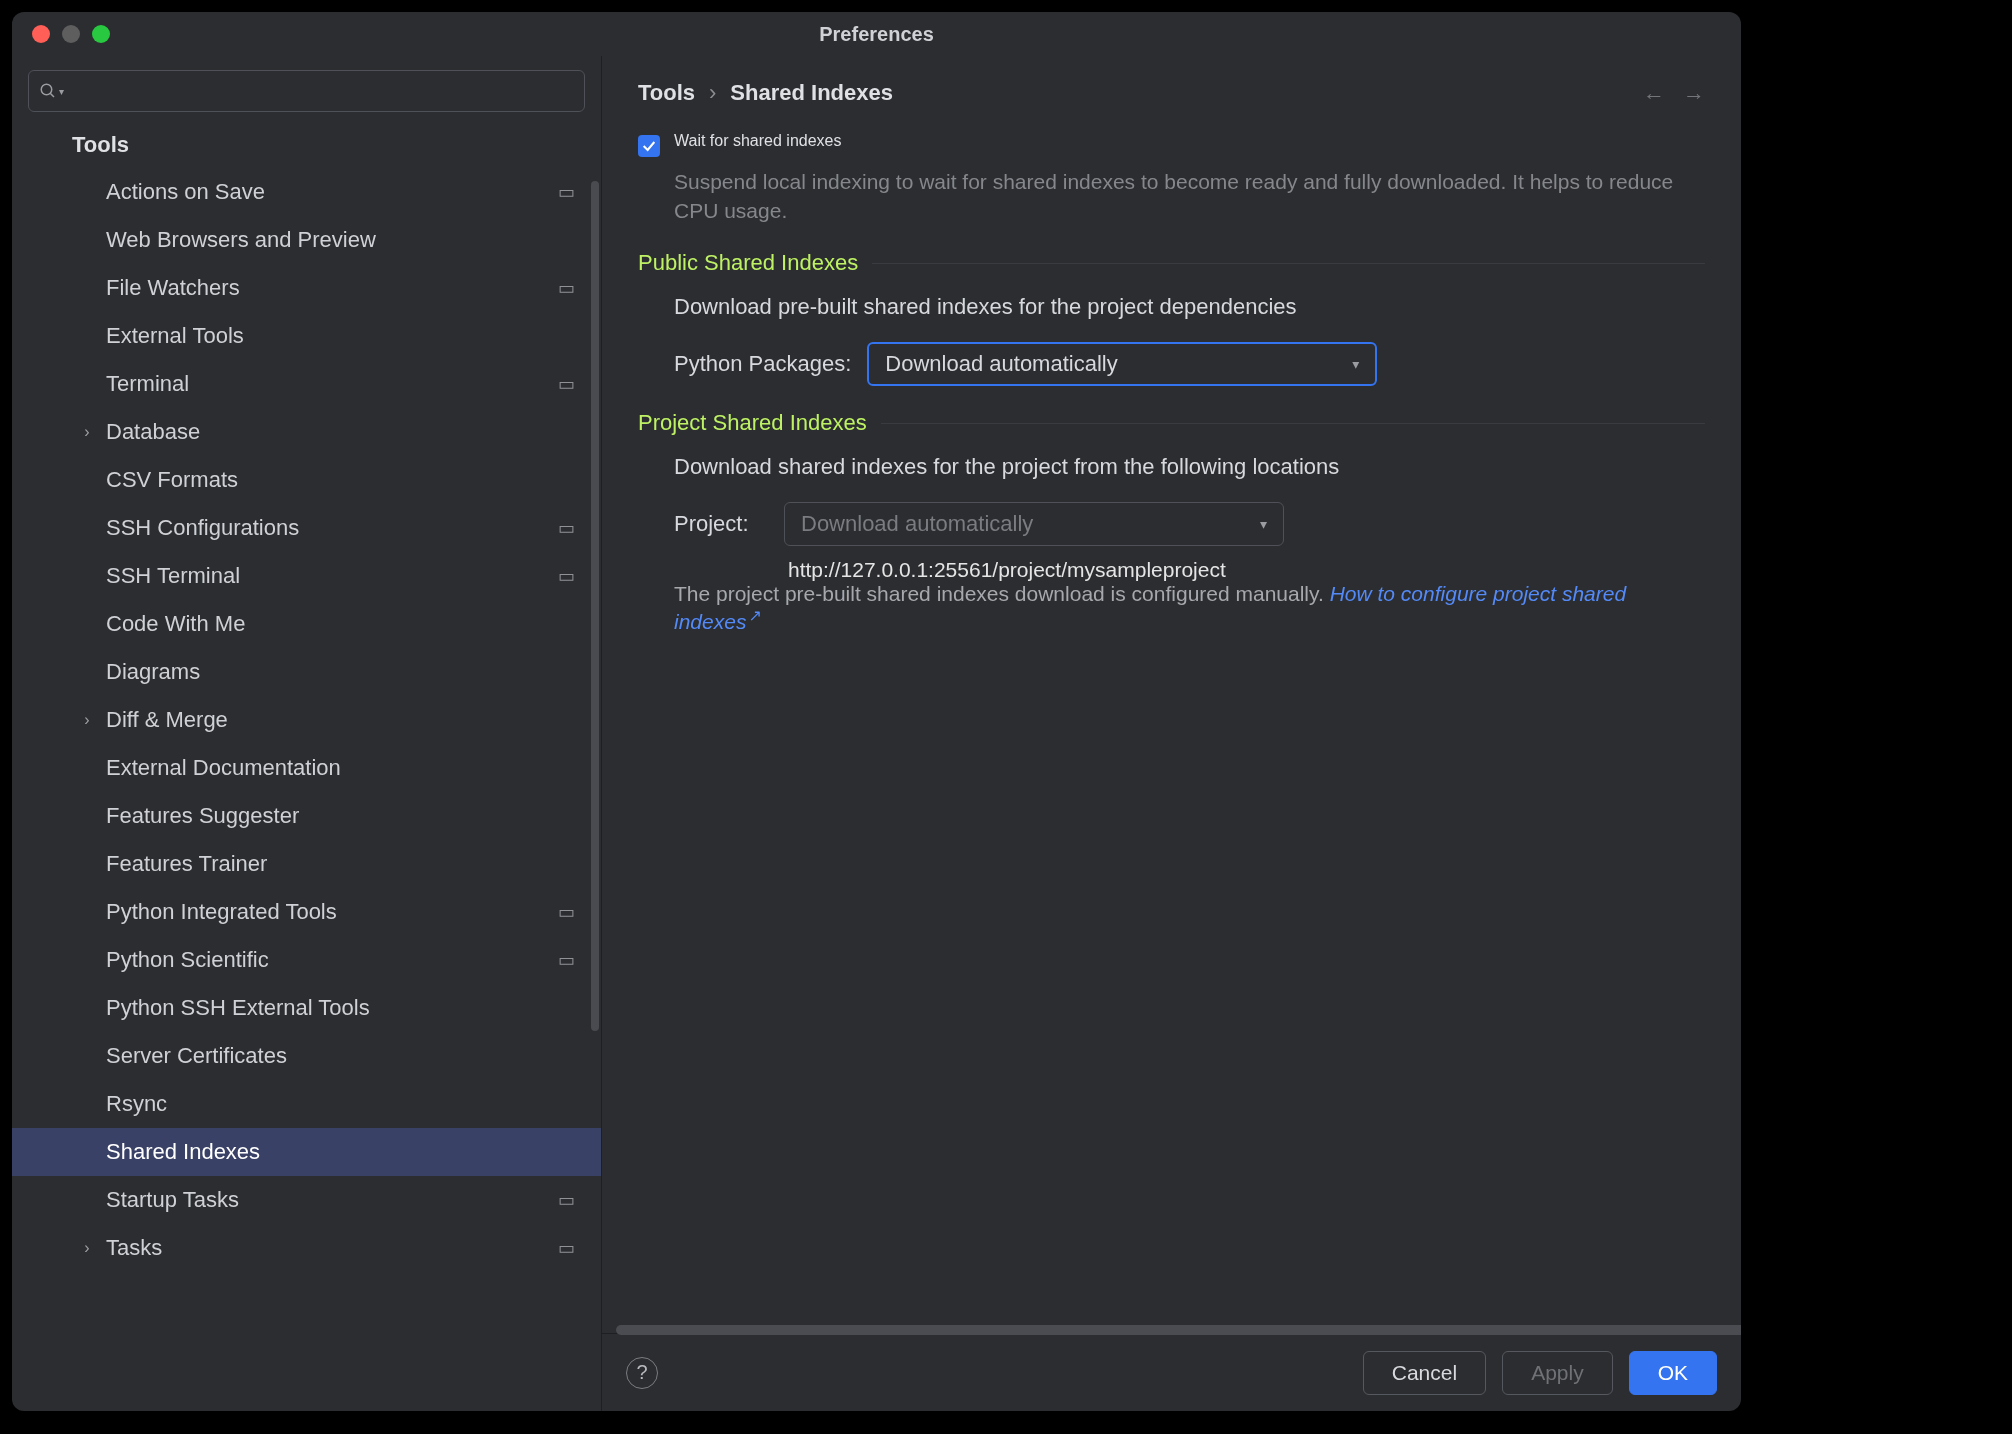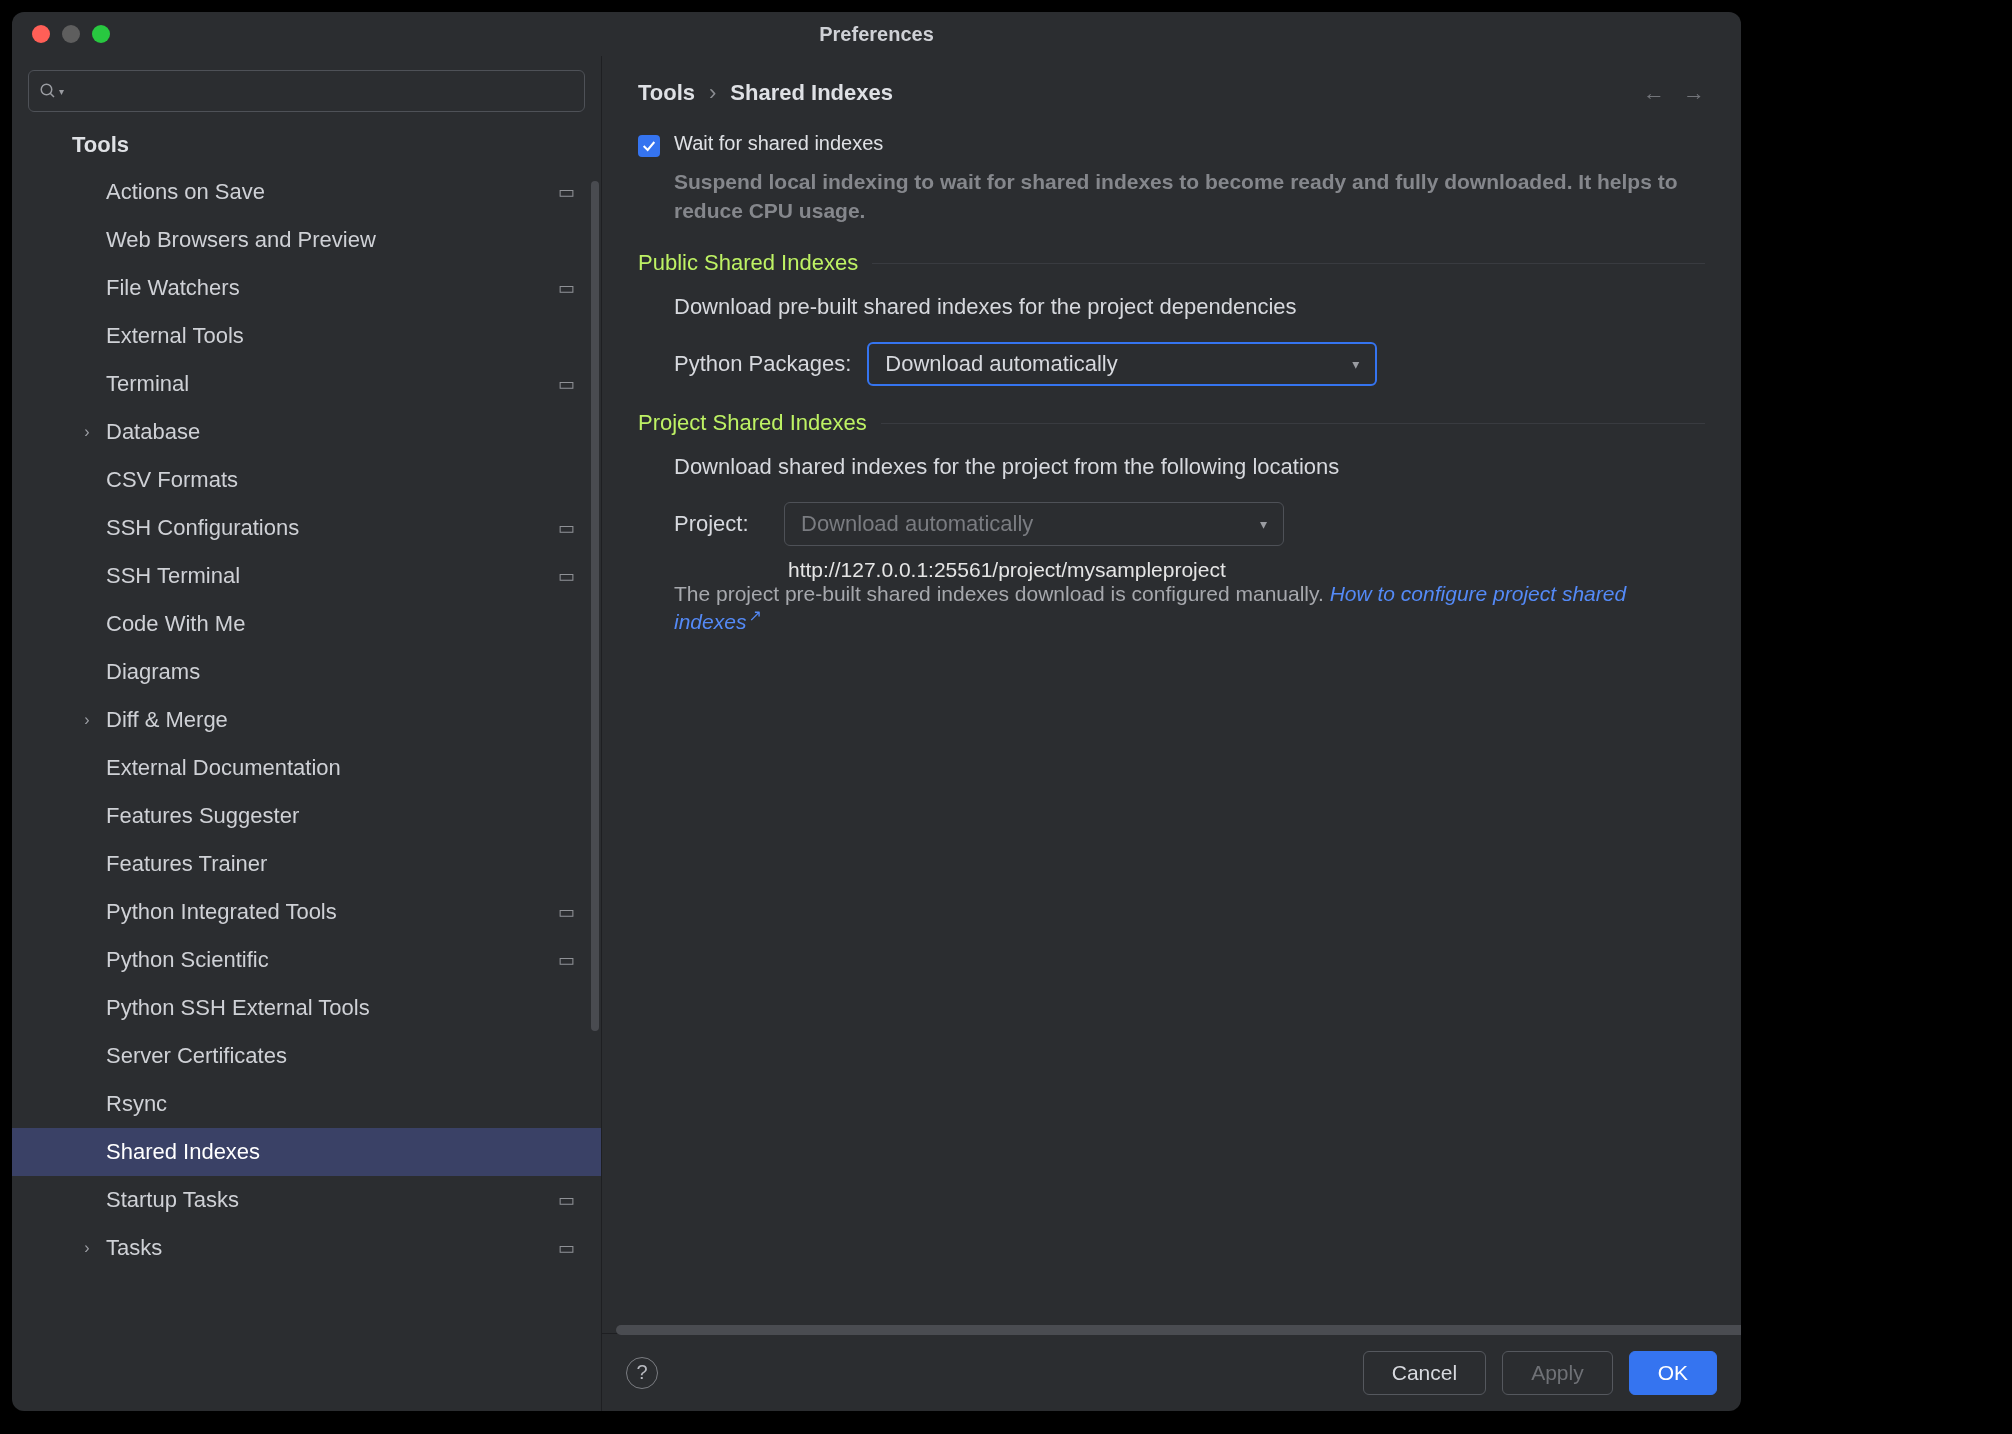--- a/index.html
+++ b/index.html
@@ -168,28 +168,27 @@
     width: 22px; height: 22px;
     border-radius: 4px;
     background: #3574f0;
     display: flex;
     align-items: center;
     justify-content: center;
     flex-shrink: 0;
     margin-top: 3px;
   }
   .checkbox svg { width: 16px; height: 16px; }
-  .check-label { color: #dfe1e5; font-size: 20px; }
+  .check-label { color: #dfe1e5; font-size: 16px; }
   .help-text {
     color: #85878c;
     font-size: 21px;
     margin-left: 36px;
     max-width: 1130px;
     line-height: 1.4;
-    font-weight: bold;
   }
   .section-title {
     color: #bef264;
     font-size: 22px;
     margin-top: 24px;
     margin-bottom: 18px;
     position: relative;
   }
   .section-title::after {
     content:"";

